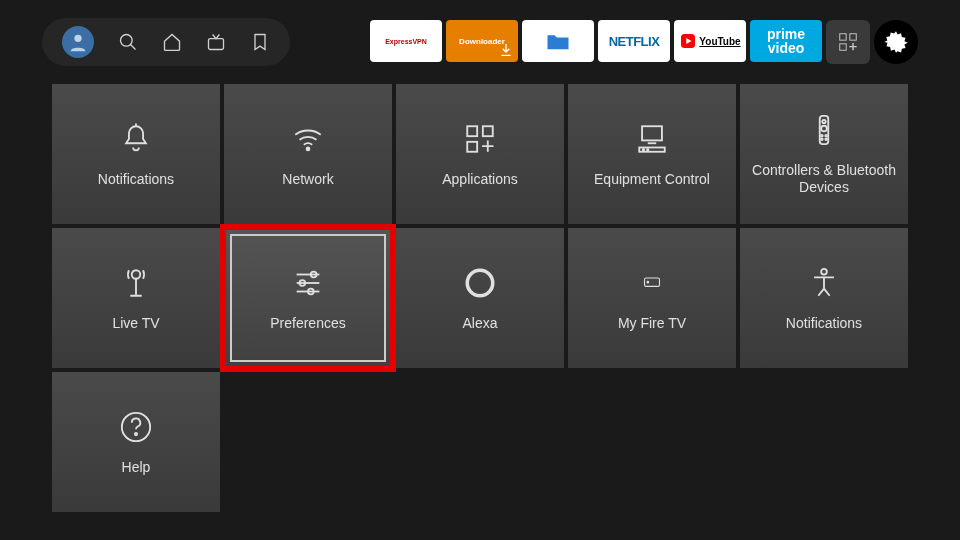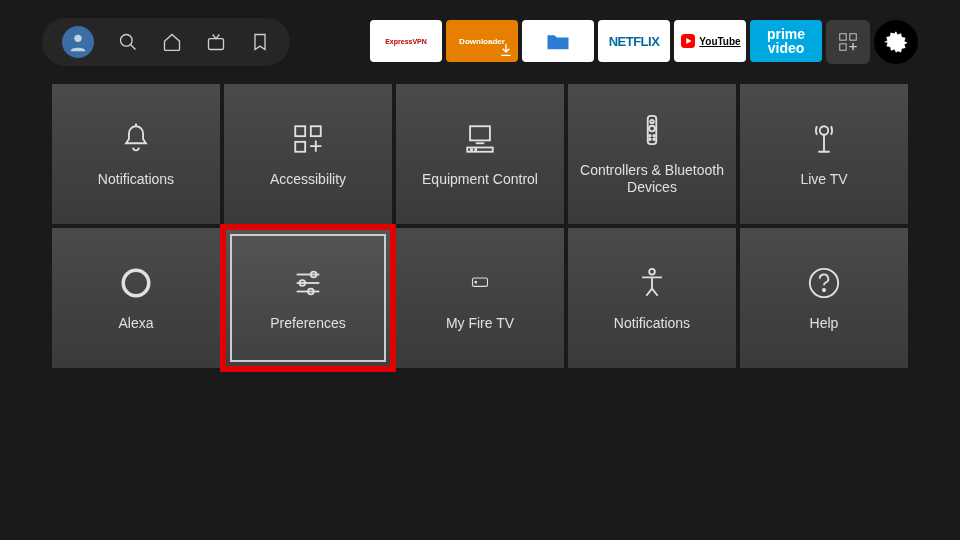--- a/index.html
+++ b/index.html
@@ -177,32 +177,43 @@
     <div class="tile-icon">
         <svg viewBox="0 0 24 24" width="34" height="34">
           <path d="M12 3a5 5 0 0 0-5 5v4l-2 3h14l-2-3V8a5 5 0 0 0-5-5zM10 18a2 2 0 0 0 4 0"></path>
           <line x1="12" y1="1" x2="12" y2="3"></line>
         </svg>
       </div>
     <div class="tile-label">Notifications</div>
   </div>
 
 
+  <div class="setting-tile">
+    <div class="tile-icon">
+        <svg viewBox="0 0 24 24" width="34" height="34">
+          <path d="M3 9a15 15 0 0 1 18 0"></path>
+          <path d="M6 12.5a10 10 0 0 1 12 0"></path>
+          <path d="M9 16a5 5 0 0 1 6 0"></path>
+          <circle cx="12" cy="19" r="1" fill="#e0e0e0"></circle>
+        </svg>
+      </div>
+    <div class="tile-label">Network</div>
+  </div>
 
 
   <div class="setting-tile">
     <div class="tile-icon">
         <svg viewBox="0 0 24 24" width="34" height="34">
           <rect x="3" y="3" width="7" height="7"></rect>
           <rect x="14" y="3" width="7" height="7"></rect>
           <rect x="3" y="14" width="7" height="7"></rect>
           <path d="M17.5 13v8M13.5 17h8"></path>
         </svg>
       </div>
-    <div class="tile-label">Accessibility</div>
+    <div class="tile-label">Applications</div>
   </div>
 
   <div class="setting-tile">
     <div class="tile-icon">
         <svg viewBox="0 0 24 24" width="40" height="34">
           <rect x="5" y="3" width="14" height="10"></rect>
           <line x1="9" y1="15" x2="15" y2="15"></line>
           <rect x="3" y="18" width="18" height="3"></rect>
           <circle cx="6" cy="19.5" r=".5" fill="#e0e0e0"></circle>
           <circle cx="9" cy="19.5" r=".5" fill="#e0e0e0"></circle>
@@ -230,45 +241,45 @@
     <div class="tile-icon">
         <svg viewBox="0 0 24 24" width="34" height="34">
           <circle cx="12" cy="6" r="3"></circle>
           <path d="M7 3a7 7 0 0 0 0 6M17 3a7 7 0 0 1 0 6"></path>
           <path d="M12 9v12M8 21h8"></path>
         </svg>
       </div>
     <div class="tile-label">Live TV</div>
   </div>
 
-  <div class="setting-tile">
-    <div class="tile-icon">
-        <svg viewBox="0 0 24 24" width="34" height="34">
-          <circle cx="12" cy="12" r="9" stroke-width="2.5"></circle>
-        </svg>
-      </div>
-    <div class="tile-label">Alexa</div>
-  </div>
-
   <div class="setting-tile highlighted">
     <div class="tile-icon">
         <svg viewBox="0 0 24 24" width="40" height="34">
           <line x1="4" y1="6" x2="20" y2="6"></line>
           <circle cx="16" cy="6" r="2"></circle>
           <line x1="4" y1="12" x2="20" y2="12"></line>
           <circle cx="8" cy="12" r="2"></circle>
           <line x1="4" y1="18" x2="20" y2="18"></line>
           <circle cx="14" cy="18" r="2"></circle>
         </svg>
       </div>
     <div class="tile-label">Preferences</div>
   </div>
 
   <div class="setting-tile">
     <div class="tile-icon">
+        <svg viewBox="0 0 24 24" width="34" height="34">
+          <circle cx="12" cy="12" r="9" stroke-width="2.5"></circle>
+        </svg>
+      </div>
+    <div class="tile-label">Alexa</div>
+  </div>
+
+  <div class="setting-tile">
+    <div class="tile-icon">
         <svg viewBox="0 0 24 24" width="40" height="20">
           <rect x="3" y="6" width="18" height="10" rx="2"></rect>
           <circle cx="7" cy="11" r="1" fill="#e0e0e0"></circle>
         </svg>
       </div>
     <div class="tile-label">My Fire TV</div>
   </div>
 
   <div class="setting-tile">
     <div class="tile-icon">

